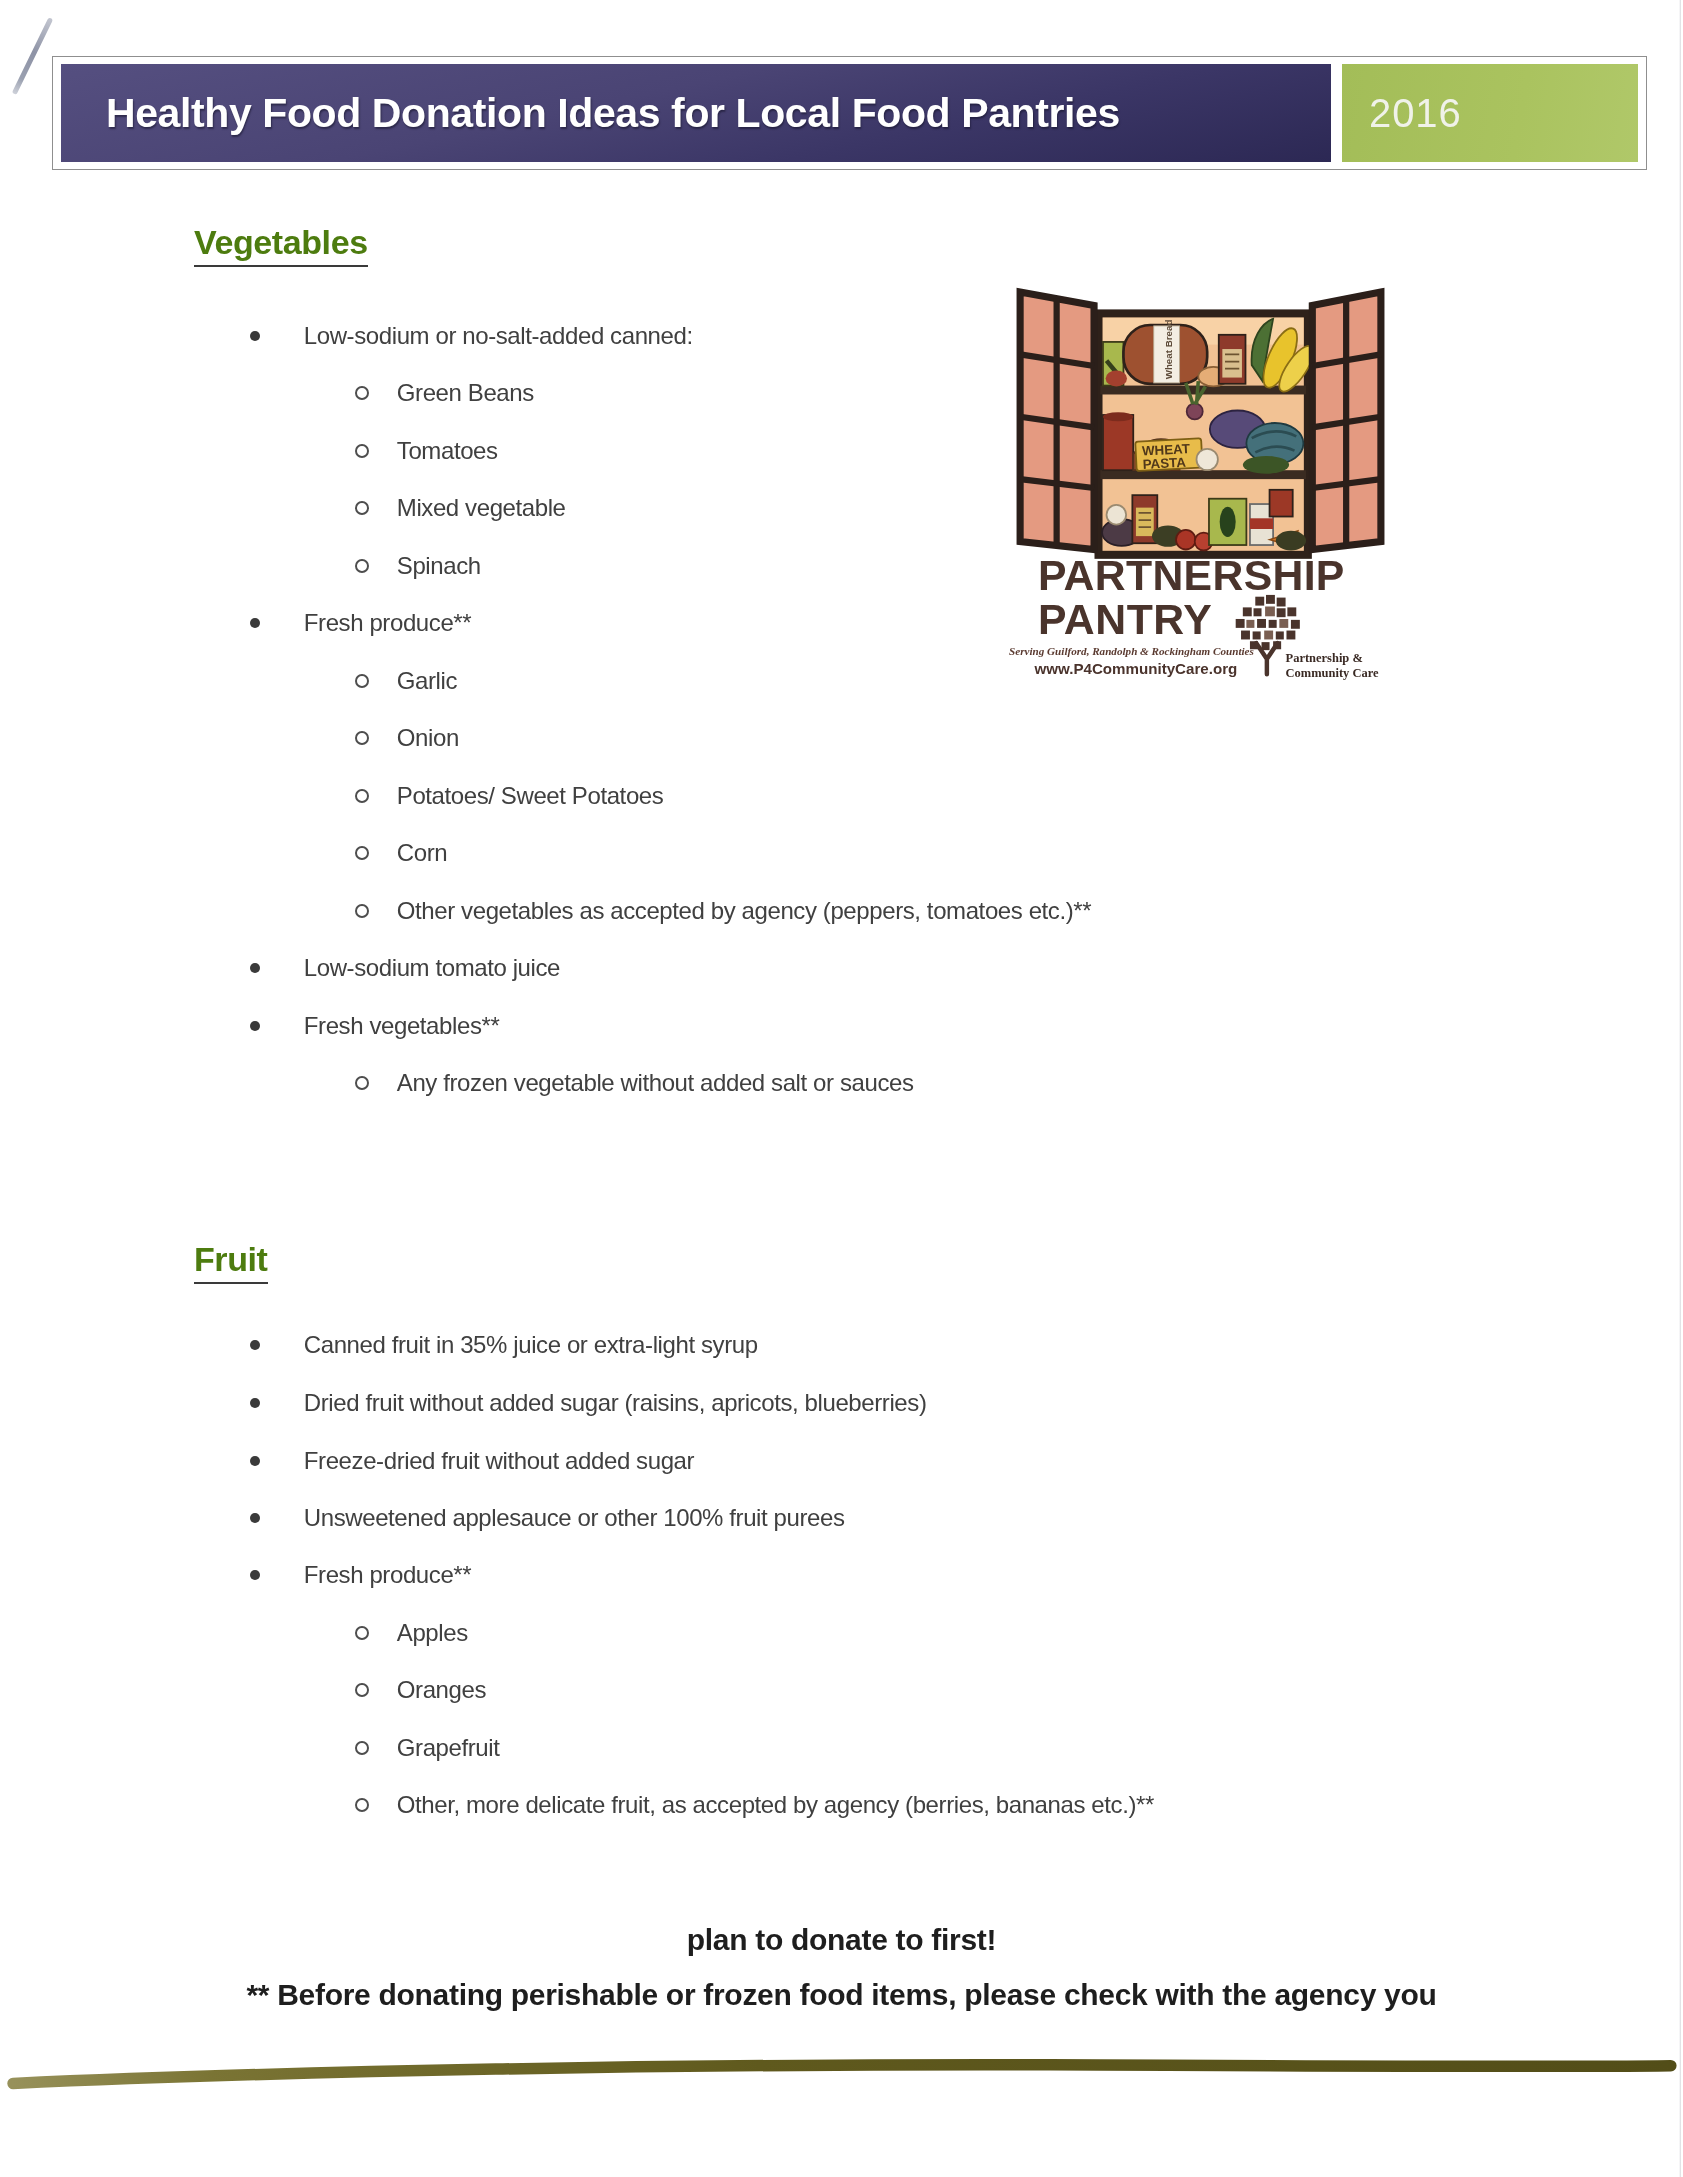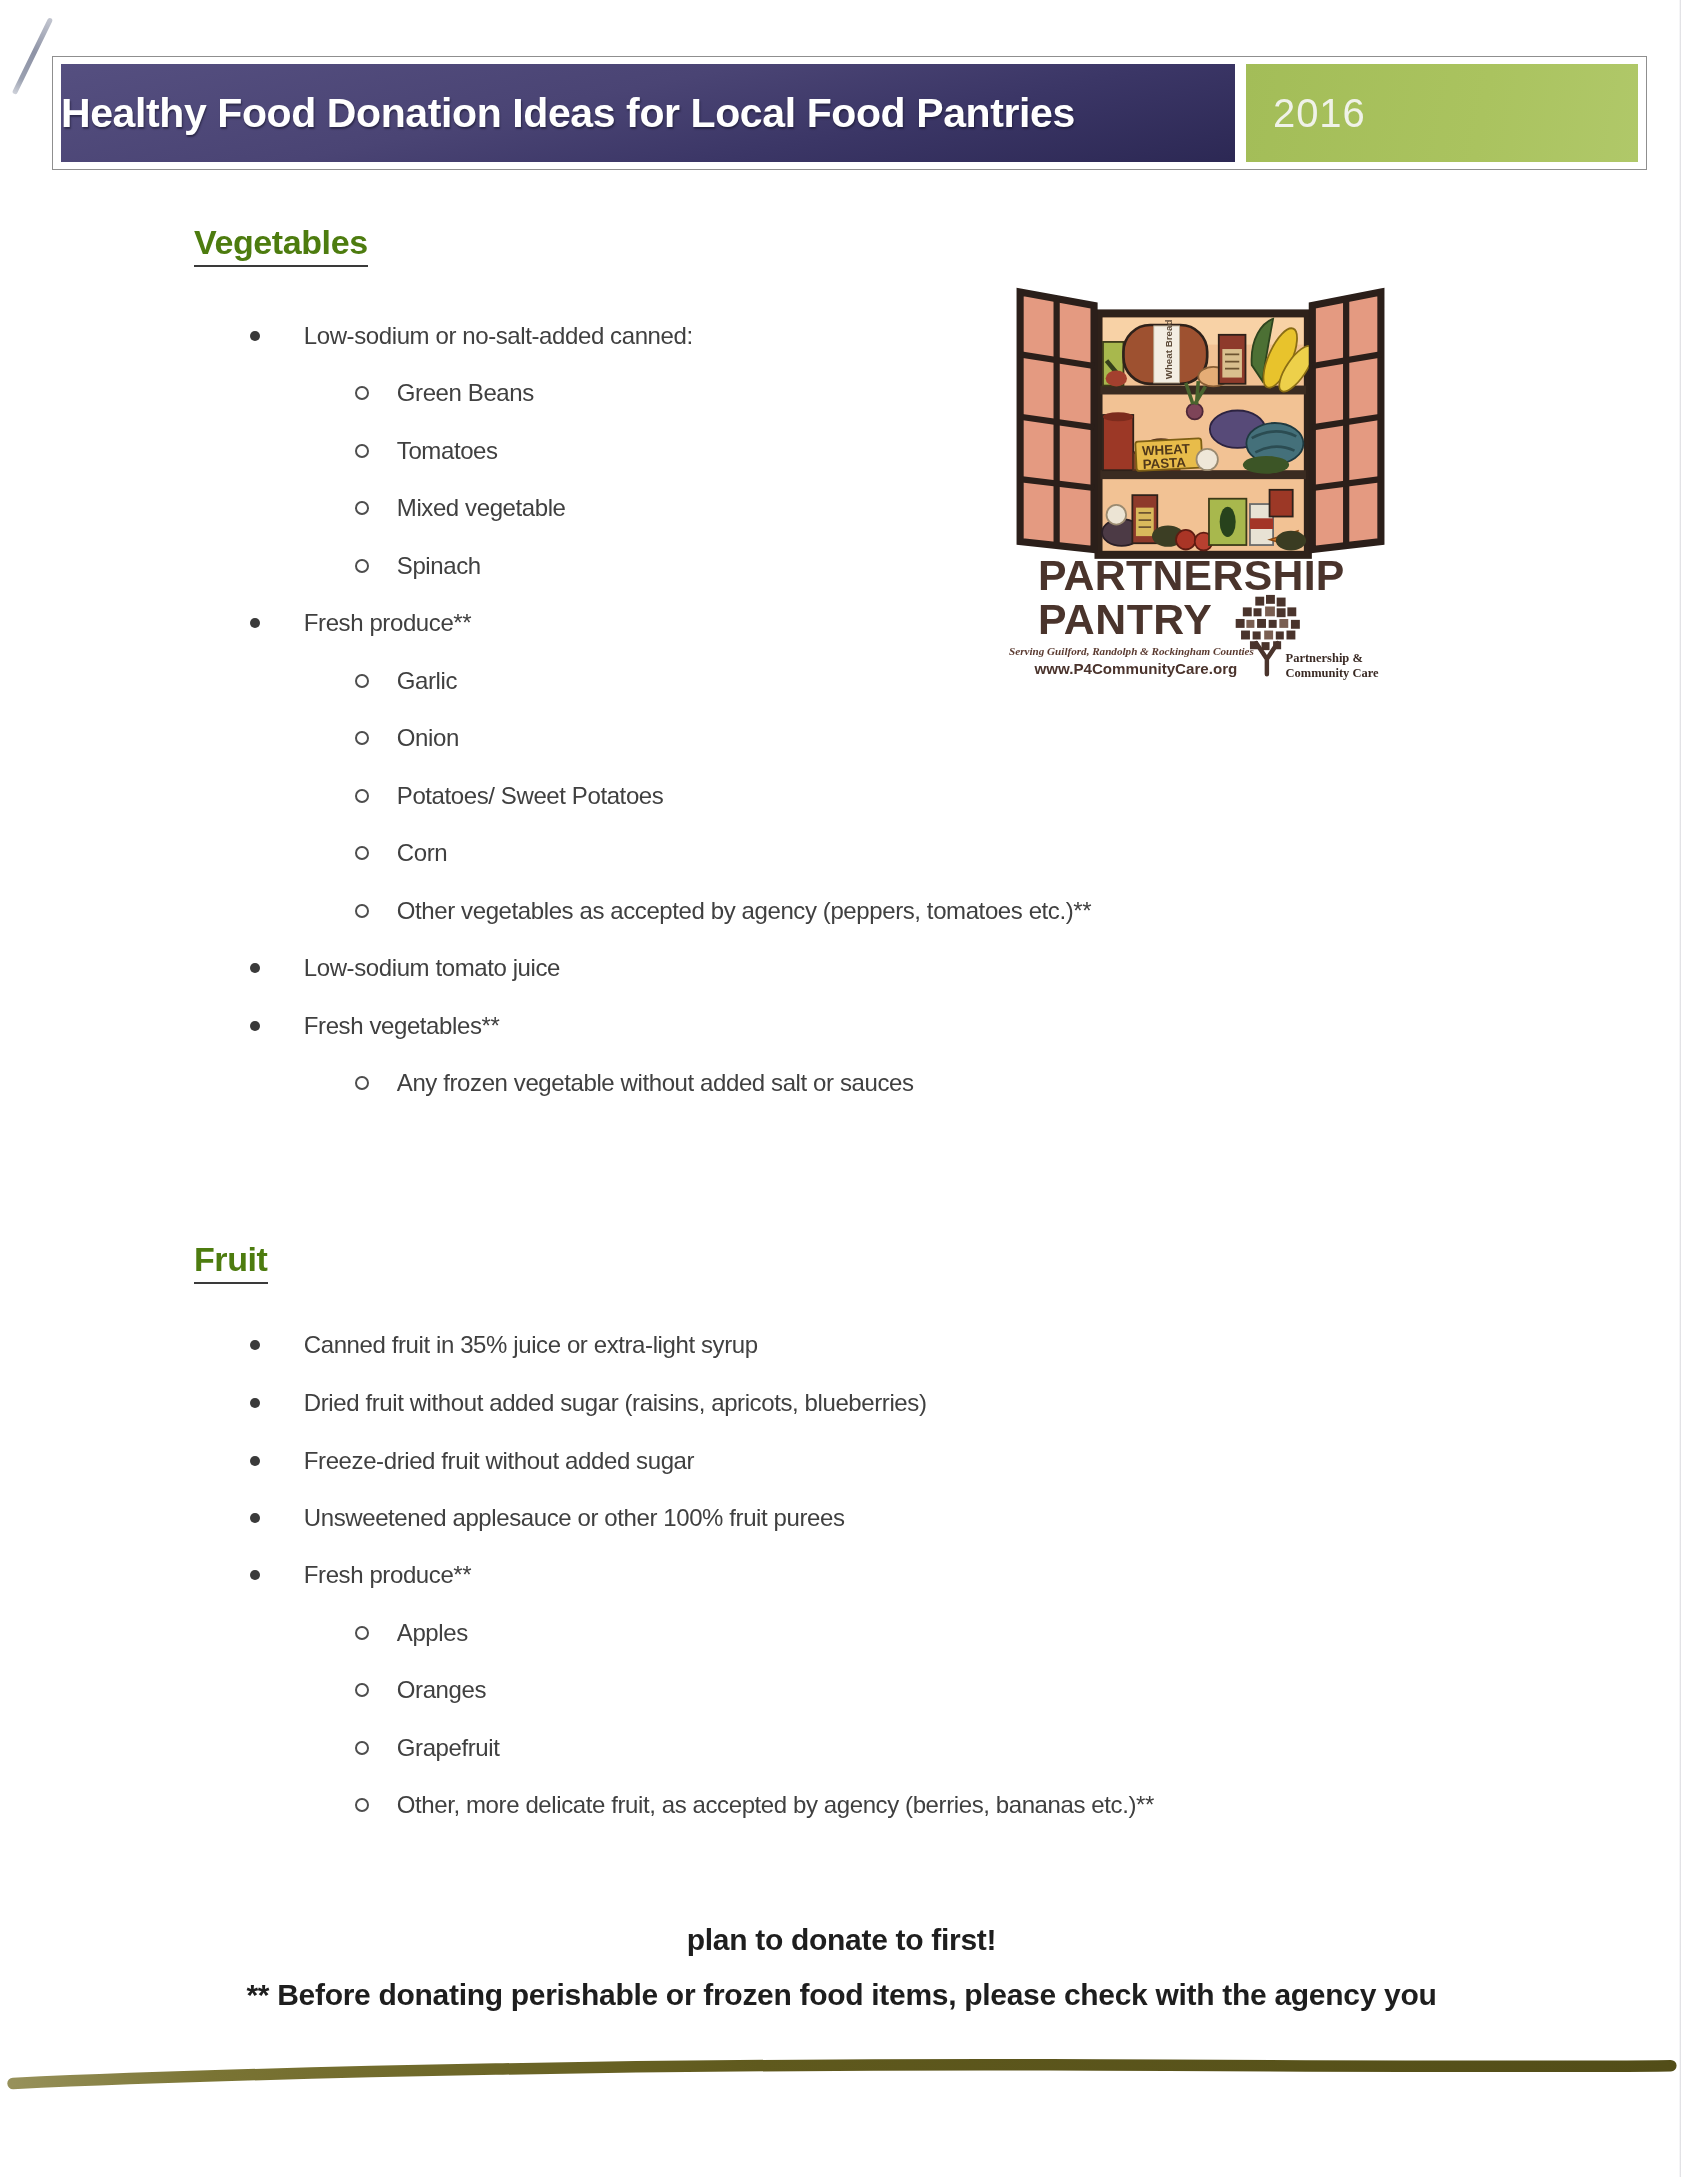--- a/index.html
+++ b/index.html
@@ -16,27 +16,27 @@
   .paper-edge{
     position:absolute;right:1.8px;top:0;width:2.7px;height:100%;
     background:linear-gradient(90deg,rgba(0,0,0,0),#d9d9de);
   }
   
   .banner{
     position:absolute;left:52px;top:56px;width:1595px;height:114px;box-sizing:border-box;
     border:1.8px solid #8f8f8f;background:#ffffff;padding:7.1px 8px;display:flex;gap:10.7px;
   }
   .banner-title{
-    flex:1;display:flex;align-items:center;box-sizing:border-box;
+    flex:1;display:flex;align-items:center;padding-left:45px;box-sizing:border-box;
     background:linear-gradient(168deg,#554f80 0%,#4a4474 42%,#3b3666 68%,#2c2854 100%);
     color:#ffffff;font-size:41px;font-weight:bold;letter-spacing:-0.4px;white-space:nowrap;
     text-shadow:0.9px 1.8px 1.8px rgba(20,18,40,0.55);
   }
   .banner-year{
-    width:392px;display:flex;align-items:center;padding-left:27px;box-sizing:border-box;
+    width:296px;display:flex;align-items:center;padding-left:27px;box-sizing:border-box;
     background:linear-gradient(100deg,#a3bd58 0%,#aac35f 60%,#b0c869 100%);
     color:#f0f2e9;font-size:40px;font-weight:400;letter-spacing:0.9px;
   }
   
   .section-heading{
     position:absolute;left:194px;font-size:34px;font-weight:bold;color:#4d7c0f;
     letter-spacing:-0.4px;
   }
   .section-heading .u{display:inline-block;border-bottom:2.7px solid #3a3a3a;padding-bottom:2.7px;}
   

